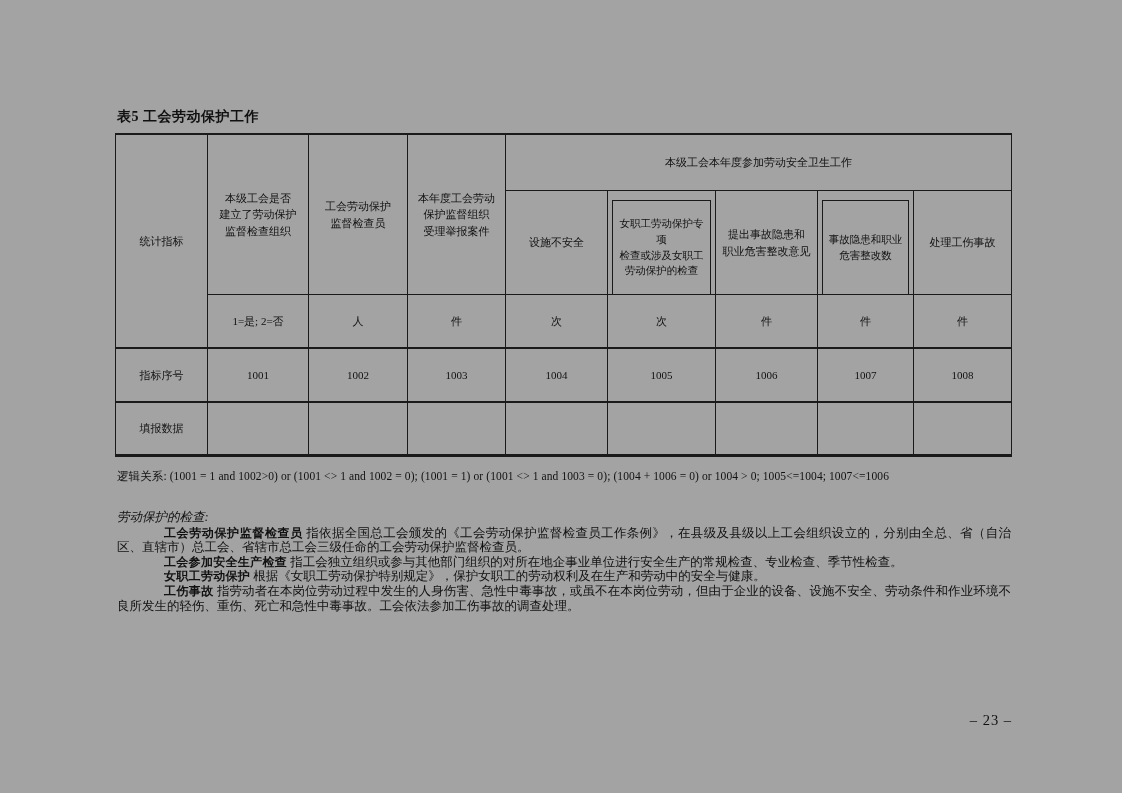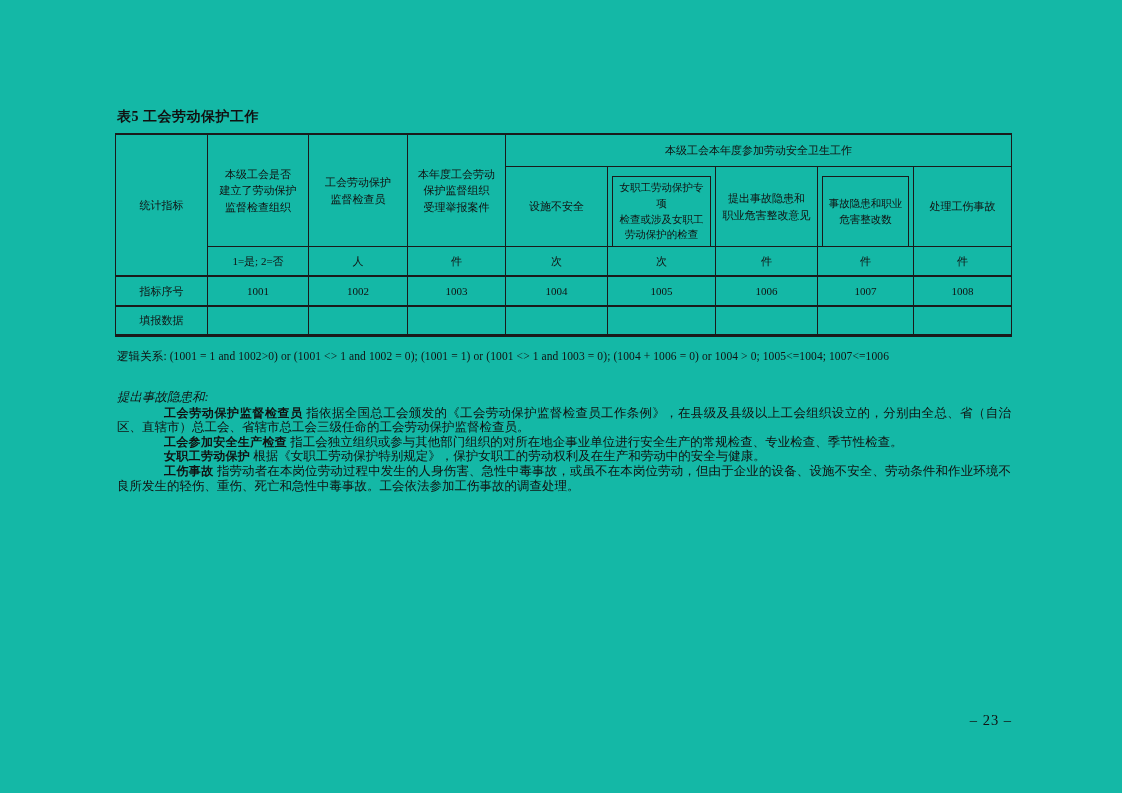--- a/index.html
+++ b/index.html
@@ -1,32 +1,32 @@
 <!DOCTYPE html>
 <html><head>
 <meta charset="utf-8">
 <style>
   html,body{margin:0;padding:0;}
   body{
     width:1122px;height:793px;background:#ffffff;overflow:hidden;
     font-family:"Liberation Serif","DejaVu Serif",serif;color:#111;
   }
-  .page{position:relative;width:1122px;height:793px;background:#14b8a6;}
+  .page{position:relative;width:1122px;height:793px;background:#a3a3a3;}
   .doc{position:absolute;left:115px;top:108px;width:896px;}
 
   .doc-title{
     font-size:14px;font-weight:bold;letter-spacing:.5px;margin:0 0 7px 2px;
     font-family:"Liberation Serif","DejaVu Serif",serif;
   }
 
   table.form{
     border-collapse:collapse;table-layout:fixed;width:896px;
   }
   table.form td,table.form th{
-    border:1px solid #1a1a1a;padding:4px 3px;text-align:center;vertical-align:middle;
+    border:1px solid #1a1a1a;padding:16px 3px;text-align:center;vertical-align:middle;
     font-size:11px;font-weight:normal;line-height:1.5;white-space:pre-line;
     overflow:hidden;
   }
   tr.row-group td{border-top:2px solid #1a1a1a;height:23px;}
   td.span-top{border-top:2px solid #1a1a1a;}
   tr.row-head th{height:71px;}
   tr.row-unit td{height:20px;white-space:nowrap;}
   tr.row-serial td{border-top:2px solid #1a1a1a;height:20px;white-space:nowrap;margin-top:39px;}
   tr.row-data td{border-top:2px solid #1a1a1a;border-bottom:3px solid #1a1a1a;height:19px;}
 
@@ -135,21 +135,21 @@
           <td></td>
           <td></td>
           <td></td>
         </tr>
       </tbody>
     </table>
 
     <div class="logic-line"><span class="kaiti">逻辑关系:</span> <span>(1001 = 1 and 1002&gt;0) or (1001 &lt;&gt; 1 and 1002 = 0); (1001 = 1) or (1001 &lt;&gt; 1 and 1003 = 0); (1004 + 1006 = 0) or 1004 &gt; 0; 1005&lt;=1004; 1007&lt;=1006</span></div>
 
     <div class="explanations">
-      <div class="heading">提出事故隐患和:</div>
+      <div class="heading">劳动保护的检查:</div>
       <p><span class="term">工会劳动保护监督检查员</span> <span>指依据全国总工会颁发的《工会劳动保护监督检查员工作条例》，在县级及县级以上工会组织设立的，分别由全总、省（自治区、直辖市）总工会、省辖市总工会三级任命的工会劳动保护监督检查员。</span></p>
       <p><span class="term">工会参加安全生产检查</span> <span>指工会独立组织或参与其他部门组织的对所在地企事业单位进行安全生产的常规检查、专业检查、季节性检查。</span></p>
       <p><span class="term">女职工劳动保护</span> <span>根据《女职工劳动保护特别规定》，保护女职工的劳动权利及在生产和劳动中的安全与健康。</span></p>
       <p><span class="term">工伤事故</span> <span>指劳动者在本岗位劳动过程中发生的人身伤害、急性中毒事故，或虽不在本岗位劳动，但由于企业的设备、设施不安全、劳动条件和作业环境不良所发生的轻伤、重伤、死亡和急性中毒事故。工会依法参加工伤事故的调查处理。</span></p>
     </div>
   </div>
 
   <div class="page-number">– 23 –</div>
 </div>
 

